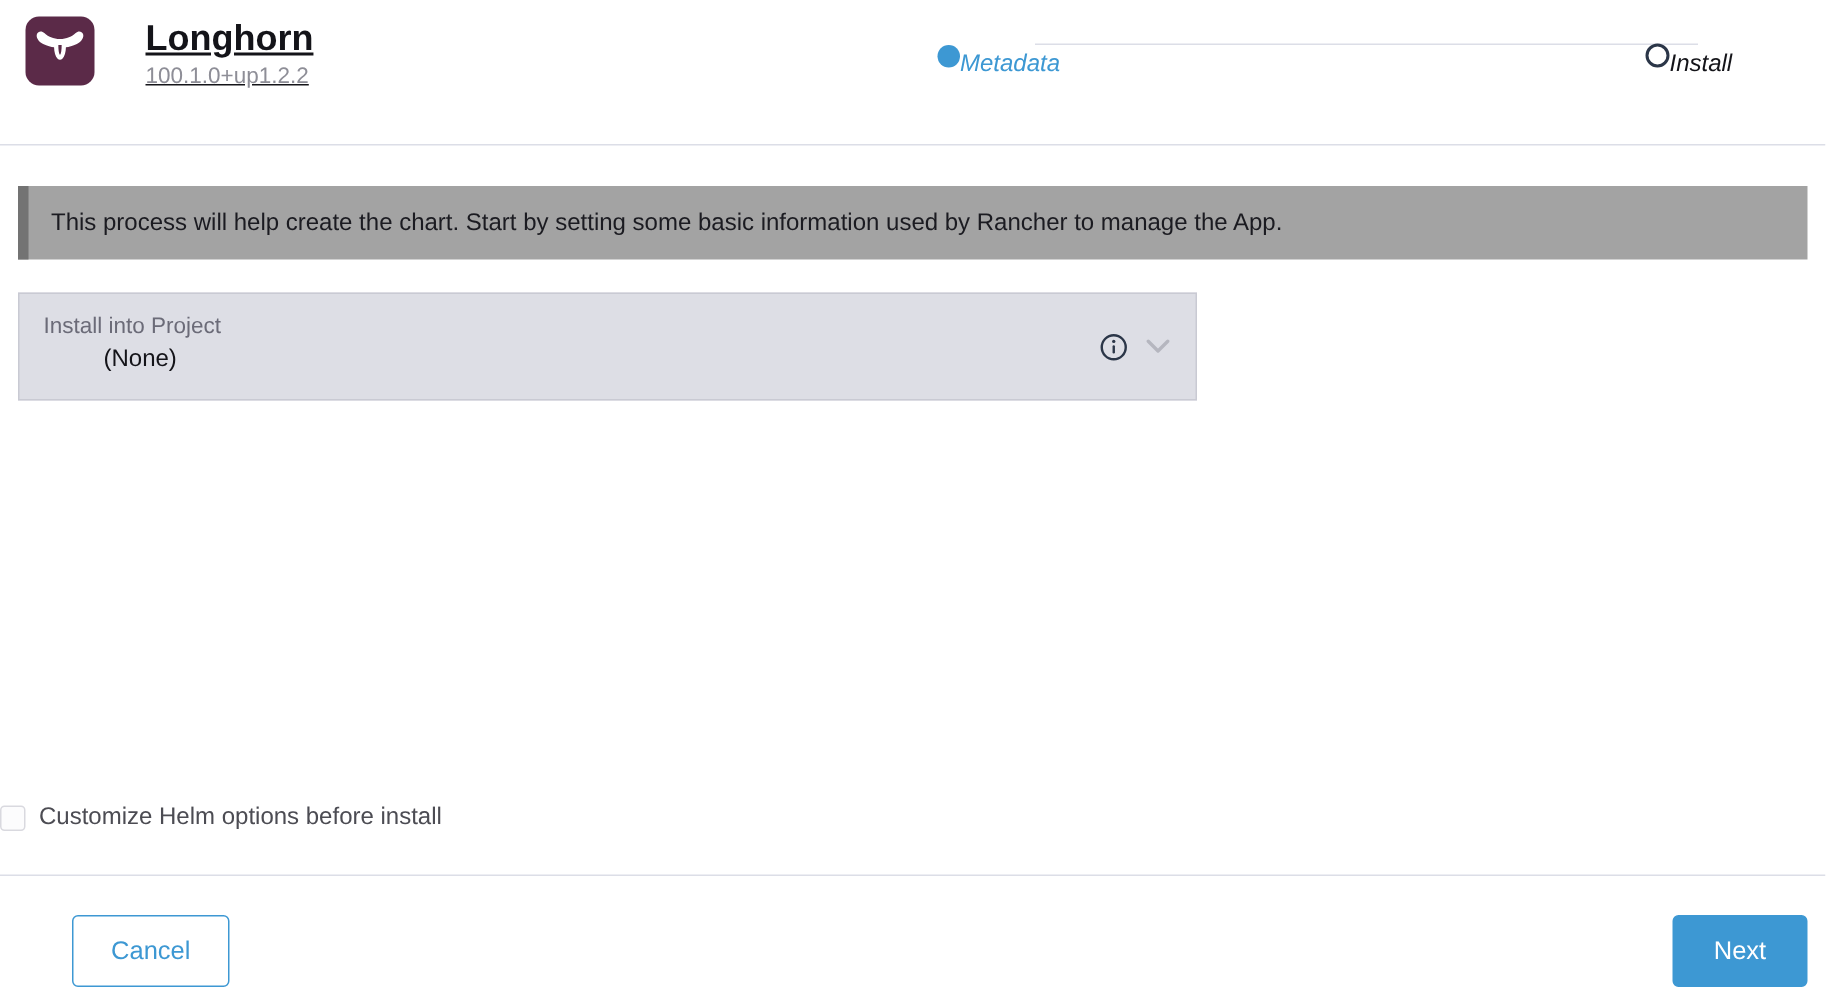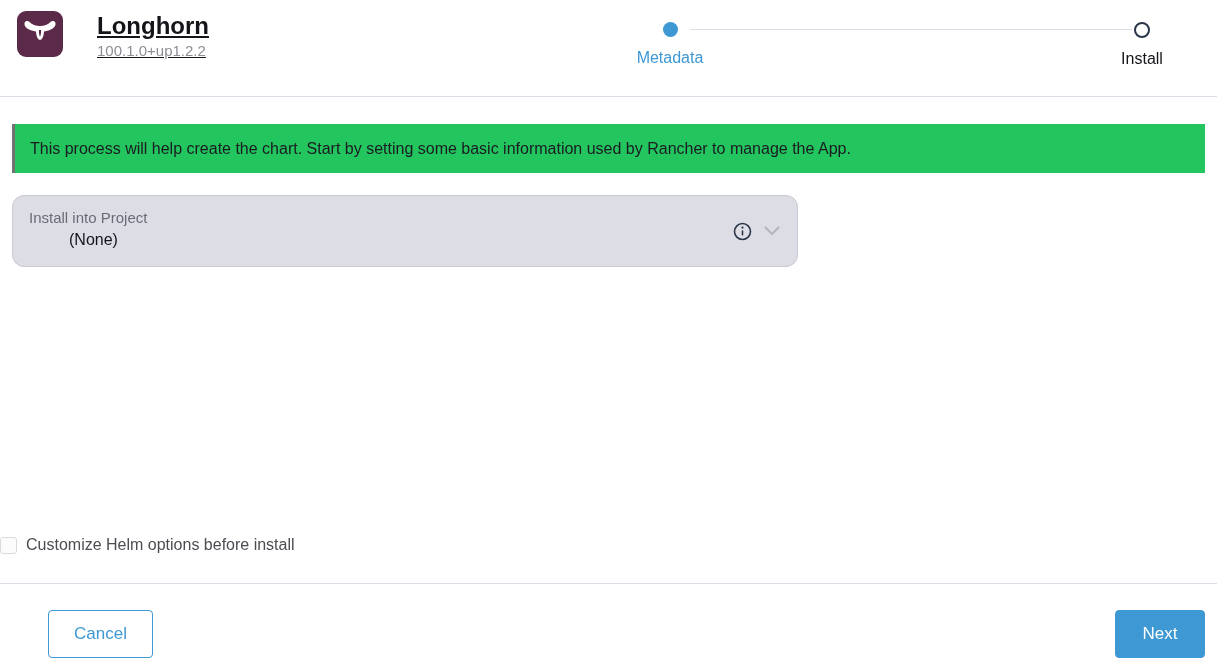--- a/index.html
+++ b/index.html
@@ -36,52 +36,52 @@
   
   .steps { position: absolute; left: 0; top: 0; width: 100%; height: 97px; }
   .step-connector {
     position: absolute;
     left: 690px; right: 85px; top: 29px;
     height: 1px; background: #dcdee7;
   }
   .step {
     position: absolute; top: 22px;
     width: 90px;
-    display: flex; flex-direction: column; align-items: center;
+    display: flex; flex-direction: row; align-items: center; font-style: italic;
   }
   .step-metadata { left: 625px; }
   .step-values   { left: 1097px; }
   .step-dot {
     width: 15px; height: 15px; border-radius: 50%;
   }
   .step-dot.active { background: #3d98d3; }
   .step-dot.inactive { background: #ffffff; border: 2px solid #2b3648; width: 16px; height: 16px; }
   .step-label { margin-top: 12px; font-size: 16px; }
   .step-label.active { color: #3d98d3; }
   .step-label.inactive { color: #141419; }
 
   
   .banner {
     margin: 27px 12px 0 12px;
     height: 49px;
-    background: #22c55e;
-    border-left: 3px solid #737373;
+    background: #a3a3a3;
+    border-left: 7px solid #737373;
     display: flex; align-items: center;
     padding-left: 15px;
     font-size: 16px;
     color: #1b1b21;
   }
 
   
   .select-field {
     margin: 22px 12px 0 12px;
     width: 786px; height: 72px;
     background: #dddee5;
     border: 1px solid #c9cad3;
-    border-radius: 12px;
+    border-radius: 0;
     position: relative;
     padding: 11px 16px;
     cursor: not-allowed;
   }
   .select-label { font-size: 15px; color: #6b6b78; line-height: 1.4; }
   .select-value { font-size: 16px; color: #141419; line-height: 1.5; margin-left: 40px; }
   .select-icons {
     position: absolute; right: 17px; top: 0;
     height: 100%;
     display: flex; align-items: center; gap: 12px;

